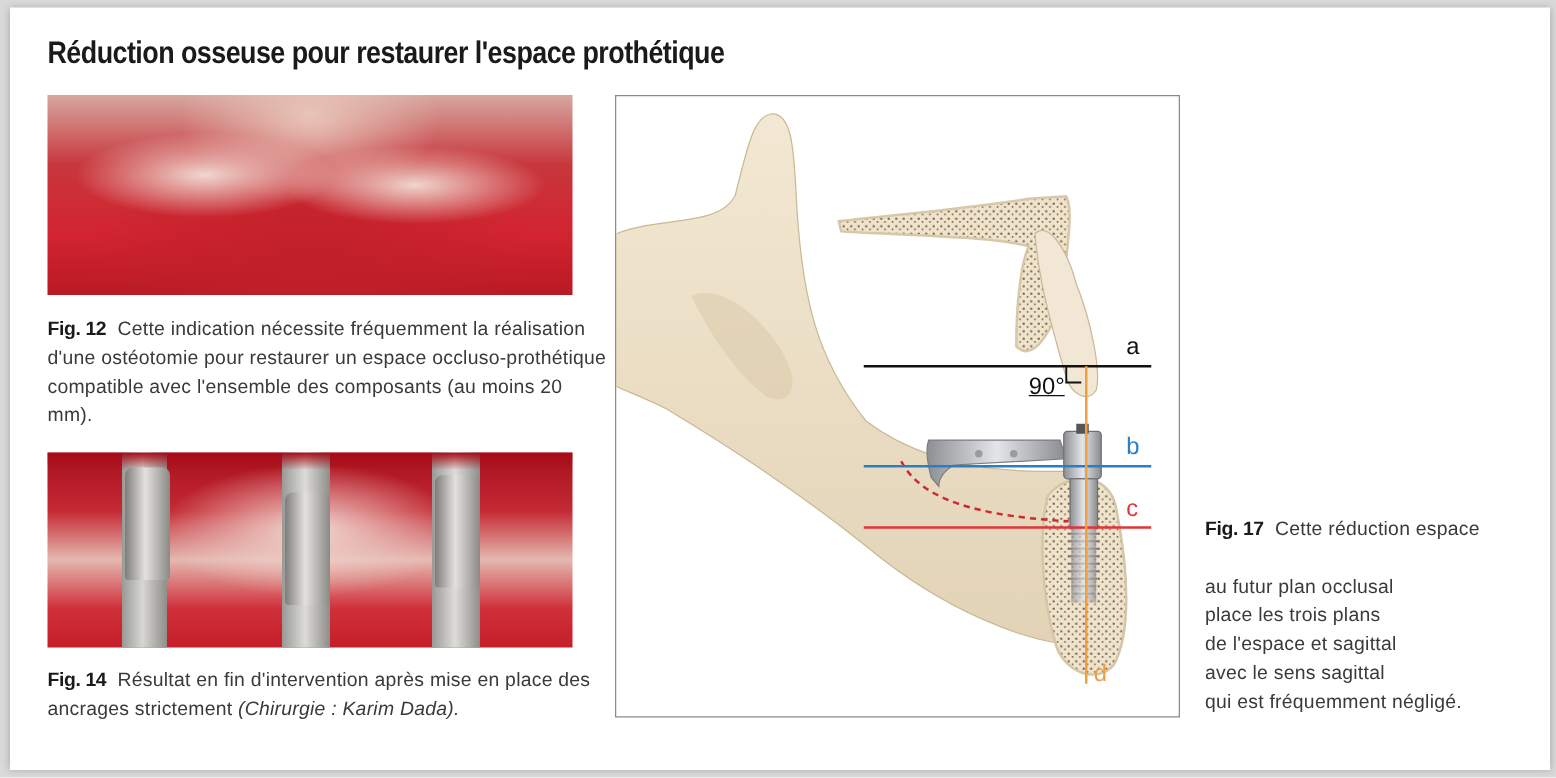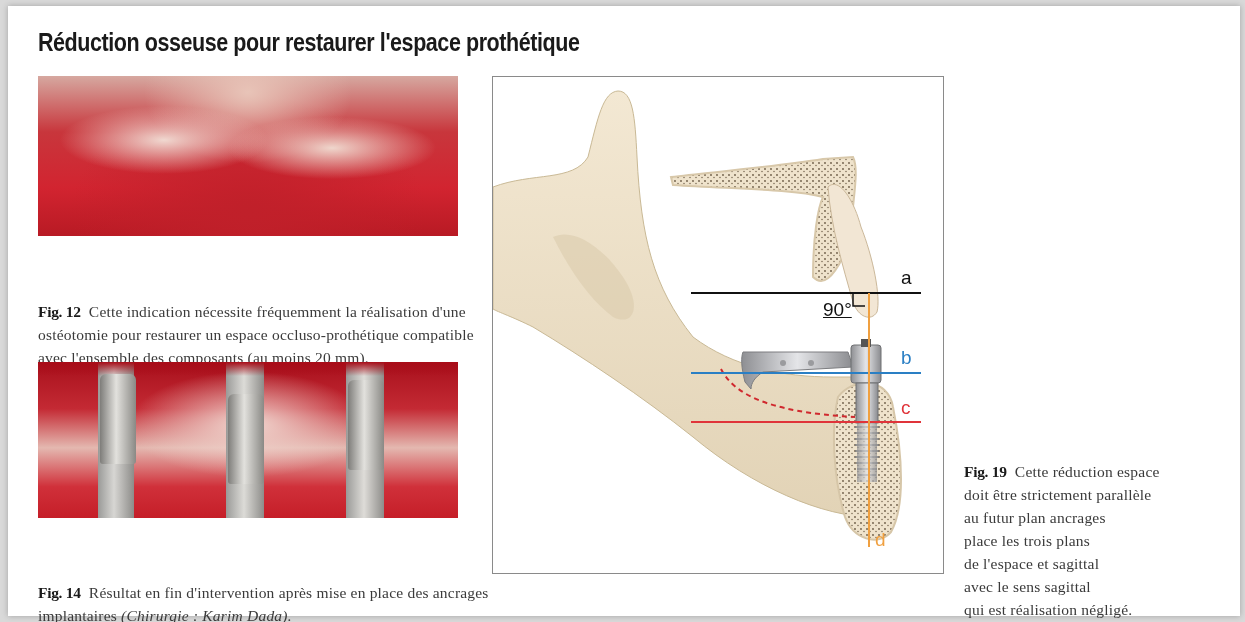--- a/index.html
+++ b/index.html
@@ -12,21 +12,21 @@
     radial-gradient(ellipse at 70% 45%, #efd6cc 0%, rgba(239,214,204,0) 25%),
     radial-gradient(ellipse at 50% 10%, #e8c4b8 0%, rgba(232,196,184,0) 35%),
     radial-gradient(ellipse at 50% 85%, #c0202a 0%, rgba(192,32,42,0) 60%),
     linear-gradient(180deg,#d6a8a0 0%,#c8363c 35%,#d22430 70%,#b81a24 100%);}
   .photo2{left:38px;top:362px;width:420px;height:156px;background:
     linear-gradient(90deg, rgba(0,0,0,0) 0 60px, #9a9a98 60px, #d7d6d3 76px, #8d8c89 96px, rgba(0,0,0,0) 96px 188px, #9a9a98 188px, #dcdbd7 206px, #8e8d8a 226px, rgba(0,0,0,0) 226px 308px, #9a9a98 308px, #dedcd8 326px, #8e8d8a 346px, rgba(0,0,0,0) 346px),
     radial-gradient(ellipse at 50% 40%, #f1d7d0 0%, rgba(241,215,208,0) 40%),
     linear-gradient(180deg,#a8101c 0%,#c42a34 30%,#e4b8b0 55%,#d0303a 80%,#c51e28 100%);}
   .photo2 .mask{position:absolute;left:0;right:0;top:0;height:14px;background:linear-gradient(180deg,#a80c18,rgba(168,12,24,0));}
   .photo2 .post{position:absolute;width:36px;border-radius:6px 6px 3px 3px;background:linear-gradient(90deg,#7e7d7a,#e2e1dd 45%,#8a8985);}
-  .cap{position:absolute;font-family:Liberation Serif, serif;font-size:15.5px;line-height:23px;color:#3a3a3a;letter-spacing:0.2px;margin-top:48px;}
+  .cap{position:absolute;font-family:Liberation Sans, sans-serif;font-size:15.5px;line-height:23px;color:#3a3a3a;letter-spacing:0.2px;}
   .cap b{font-weight:bold;color:#1a1a1a;letter-spacing:-0.3px;}
   .cap i{font-style:italic;text-align:center;}
   .cap12{left:38px;top:252px;width:450px;}
   .cap14{left:38px;top:533px;width:460px;}
   .cap13{left:964px;top:412px;width:260px;}
   .diagram{position:absolute;left:492px;top:76px;width:450px;height:496px;border:1.5px solid #8a8a8a;background:#fff;overflow:hidden;}
   .lbl{position:absolute;font-family:"Liberation Sans",sans-serif;font-size:19px;}
 </style>
 </head>
 <body>
@@ -44,21 +44,21 @@
 
 <div class="photo photo2">
   <div class="mask"></div>
   <div class="post" style="left:62px;top:12px;height:90px;"></div>
   <div class="post" style="left:190px;top:32px;height:90px;"></div>
   <div class="post" style="left:310px;top:18px;height:90px;"></div>
 </div>
 
 <div class="cap cap14">
   <b>Fig. 14</b>&nbsp;
-  <span>Résultat en fin d'intervention après mise en place des ancrages implantaires</span>
+  <span>Résultat en fin d'intervention après mise en place des ancrages strictement</span>
   <i>(Chirurgie : Karim Dada).</i>
 </div>
 
 <div class="diagram">
   <svg width="450" height="496" viewBox="0 0 450 496">
     <defs>
       <pattern id="spongy" width="6" height="6" patternUnits="userSpaceOnUse">
         <rect width="6" height="6" fill="#efe3cc"></rect>
         <circle cx="2" cy="2" r="0.9" fill="#6b5a44"></circle>
         <circle cx="5" cy="4.5" r="0.7" fill="#6b5a44"></circle>
@@ -117,21 +117,21 @@
     <line x1="376" y1="216" x2="376" y2="470" stroke="#f0a040" stroke-width="2"></line>
   </svg>
   <span class="lbl" style="left:330px;top:222px;color:#111;text-decoration:underline;">90°</span>
   <span class="lbl" style="left:408px;top:190px;color:#111;">a</span>
   <span class="lbl" style="left:408px;top:270px;color:#2a7fc4;">b</span>
   <span class="lbl" style="left:408px;top:320px;color:#e0343a;">c</span>
   <span class="lbl" style="left:382px;top:452px;color:#f0a040;">d</span>
 </div>
 
 <div class="cap cap13">
-  <b>Fig. 19</b>&nbsp;
+  <b>Fig. 17</b>&nbsp;
   <span>Cette réduction espace</span><br>
-  <span>doit être strictement parallèle</span><br>
-  <span>au futur plan ancrages</span><br>
+  <br>
+  <span>au futur plan occlusal</span><br>
   <span>place les trois plans</span><br>
   <span>de l'espace et sagittal</span><br>
   <span>avec le sens sagittal</span><br>
-  <span>qui est réalisation négligé.</span>
+  <span>qui est fréquemment négligé.</span>
 </div>
 
 </body></html>

